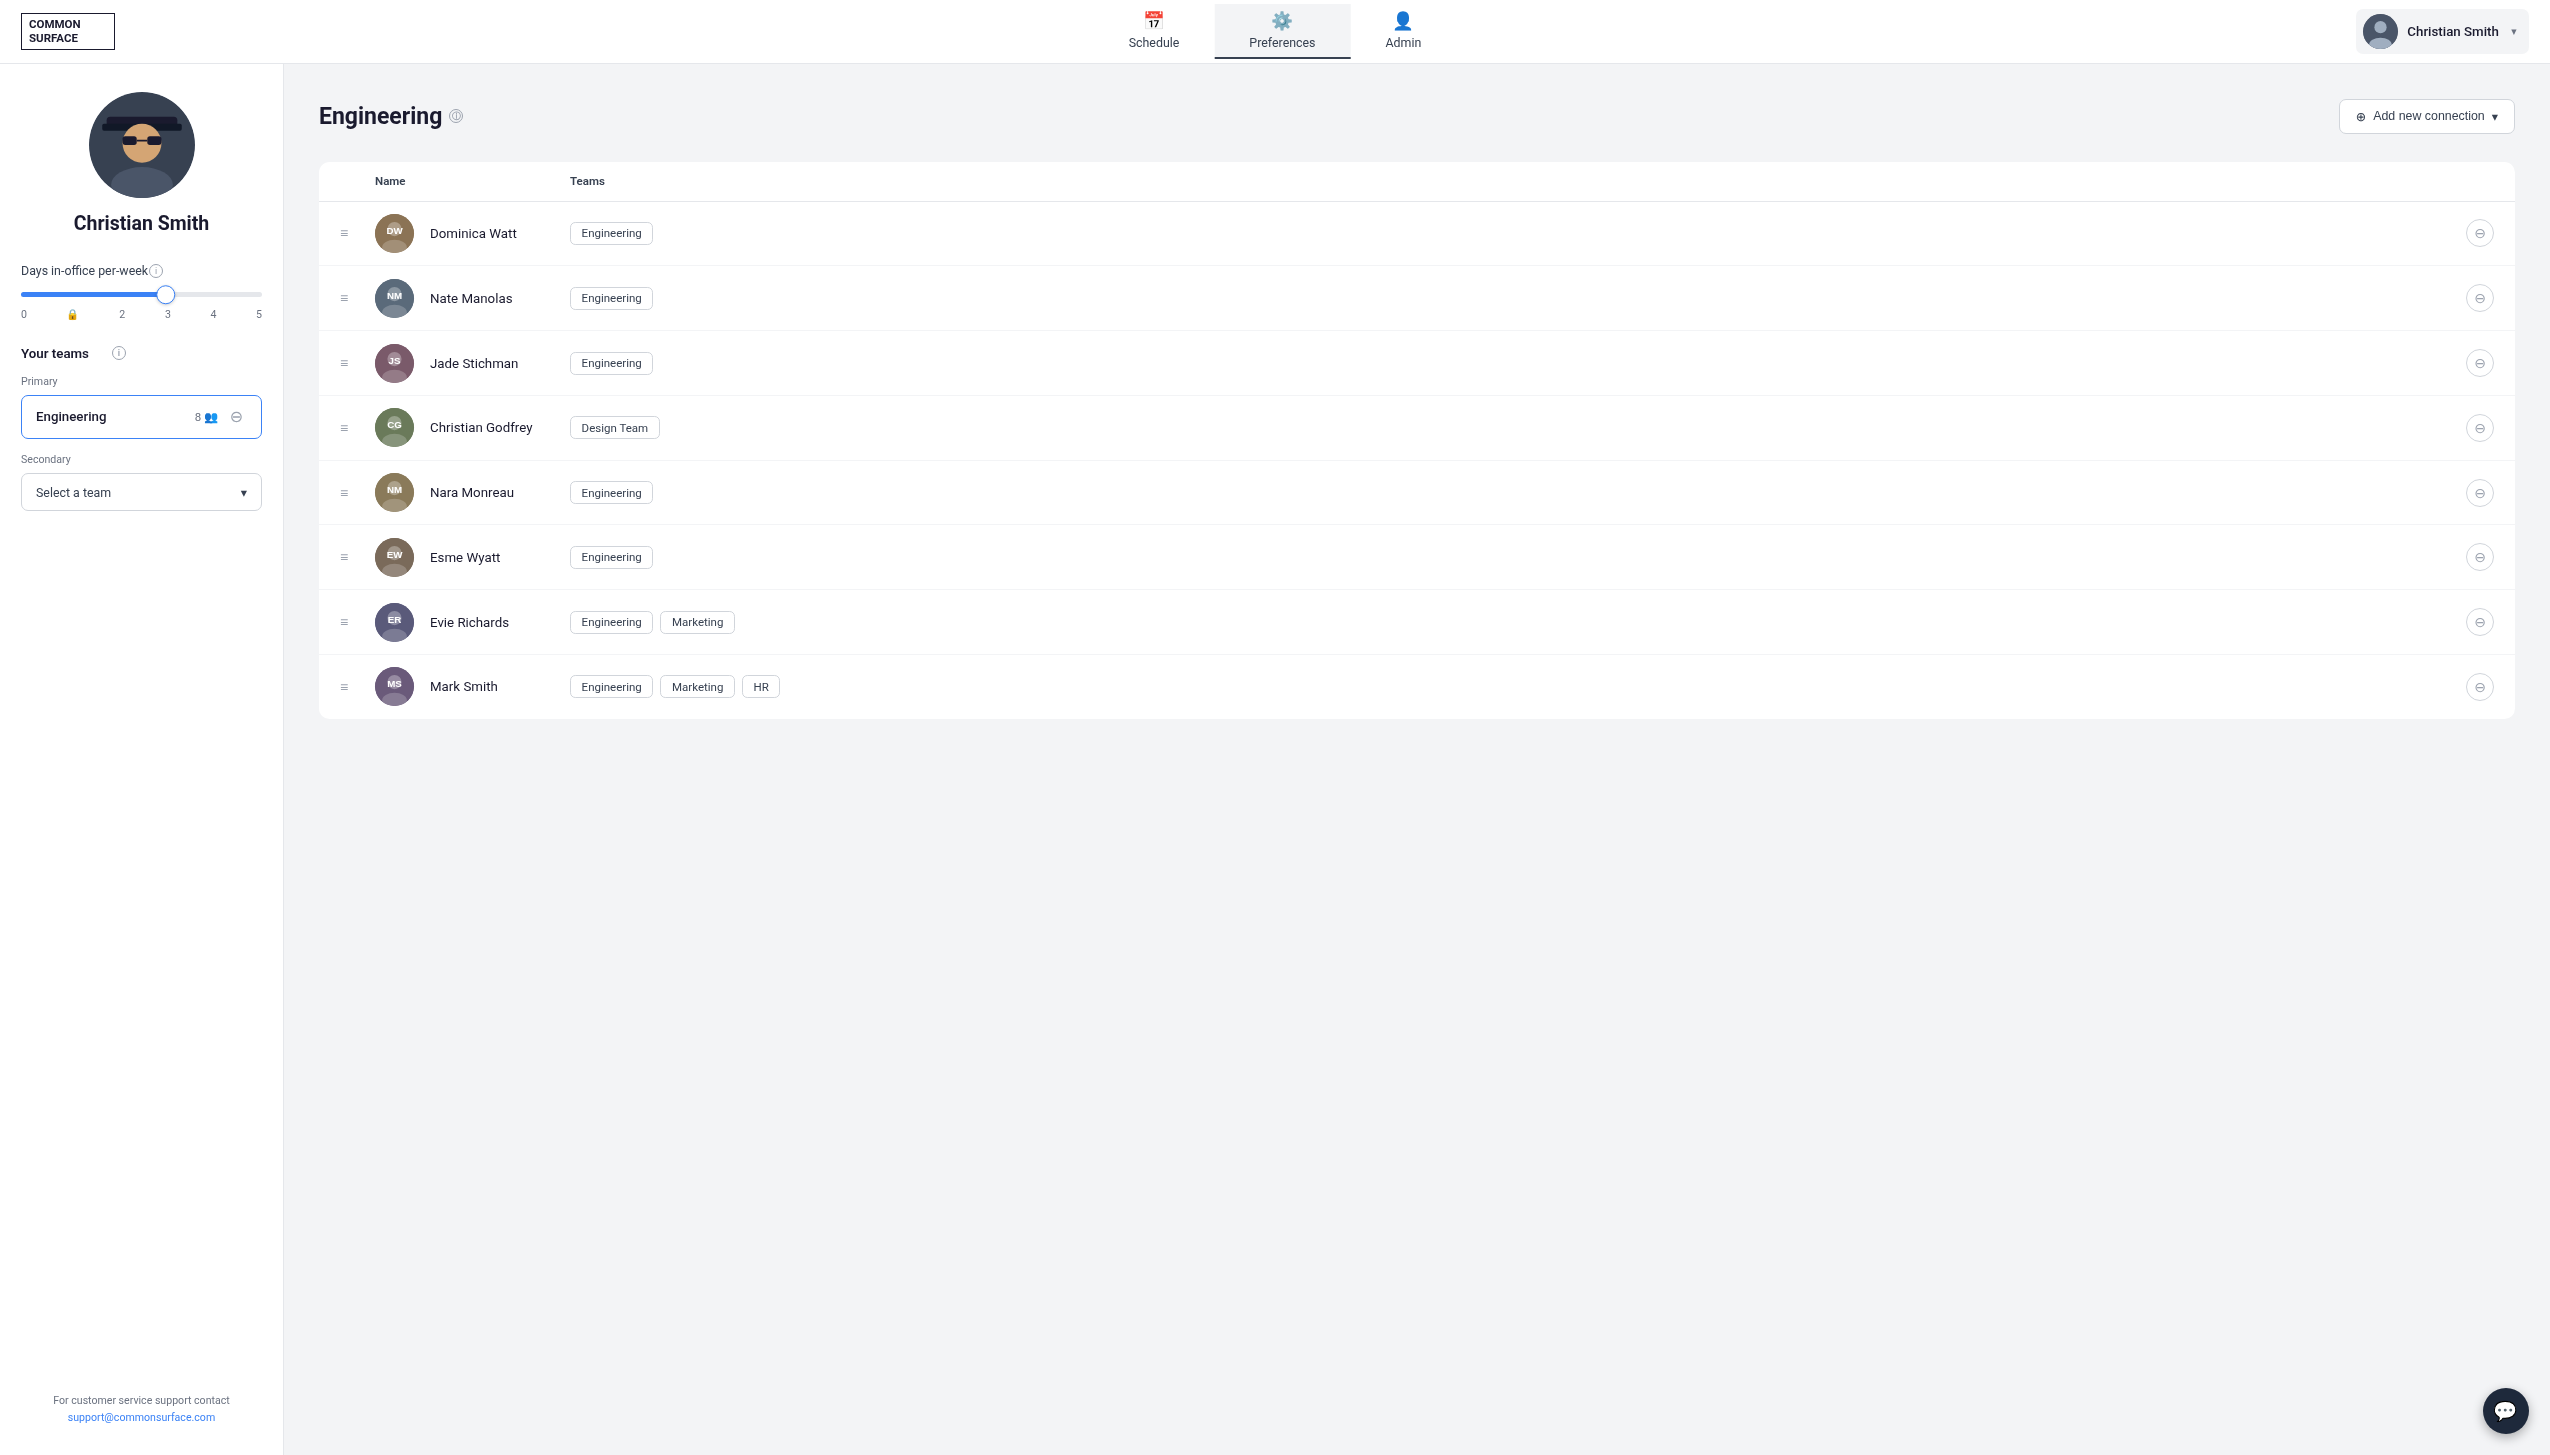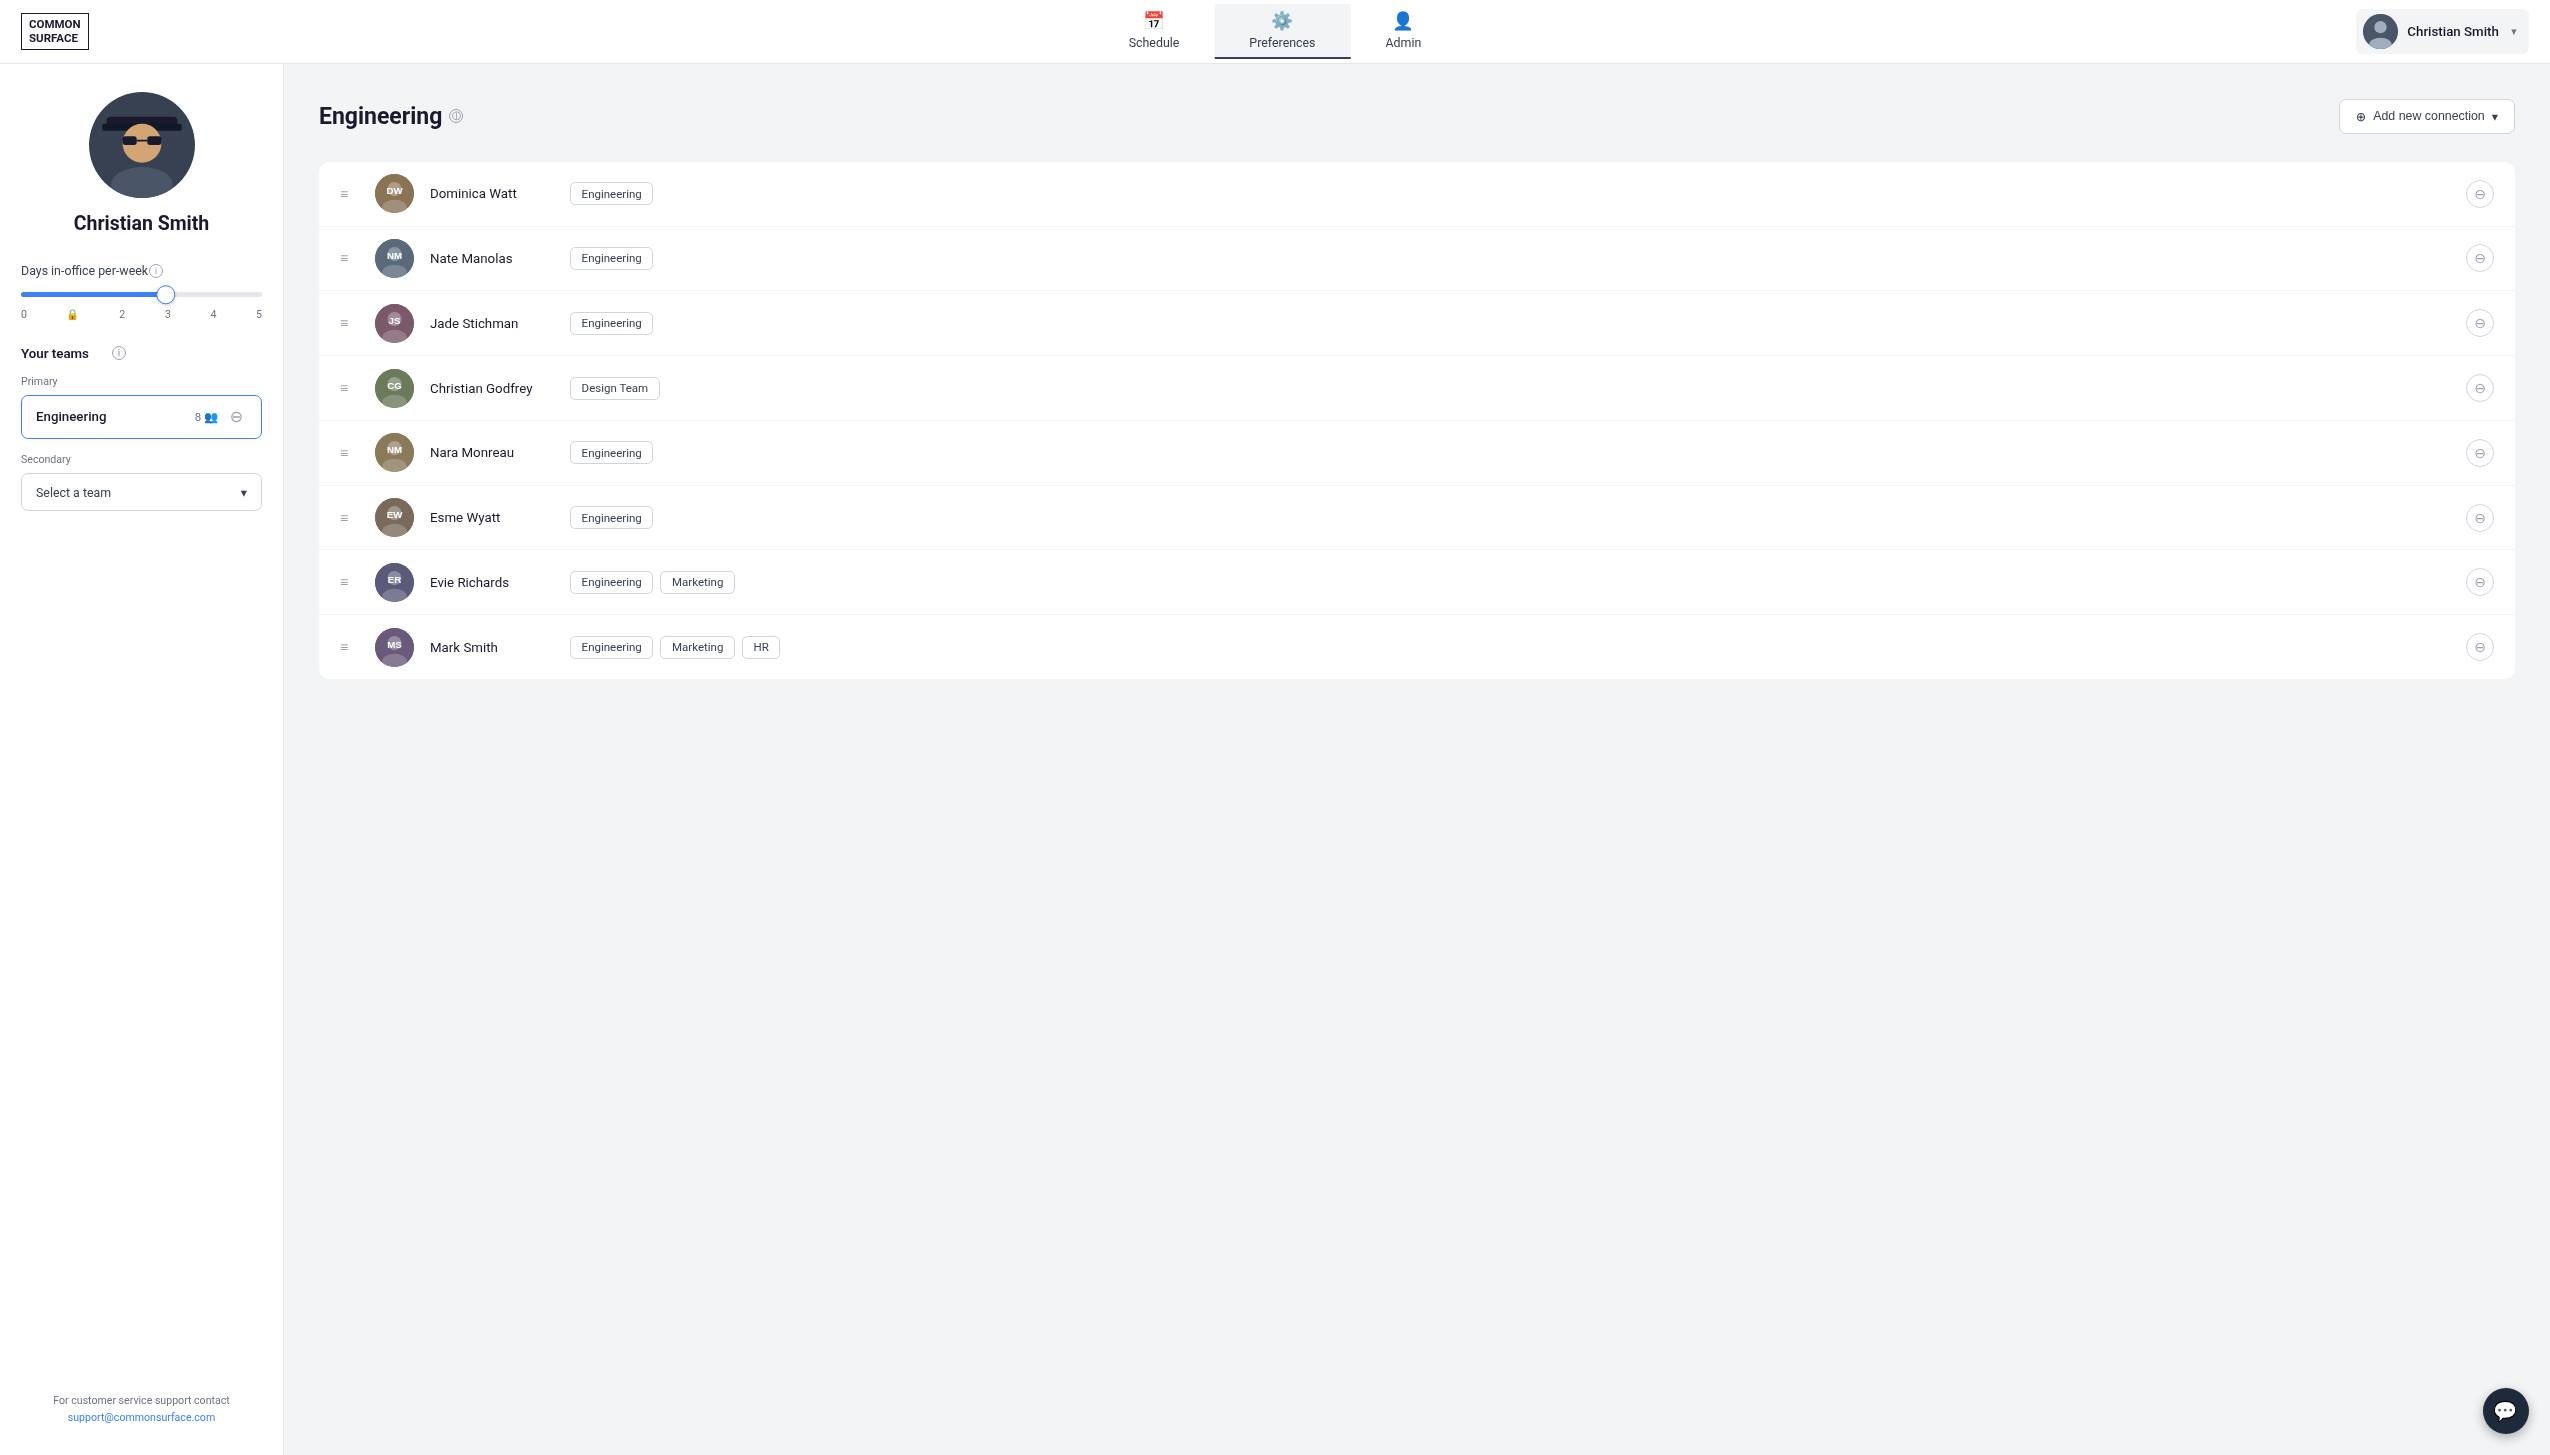--- a/index.html
+++ b/index.html
@@ -17,21 +17,21 @@
       z-index: 10;
     }
     .logo {
       display: flex;
       border: 1.8px solid #1a1a2e;
       padding: 3.5px 7px;
       font-weight: 700;
       font-size: 11.5px;
       line-height: 1.2;
       color: #1a1a2e;
-      width: 68px;
+      width: 94px;
     }
     .logo span { display: block; }
     .nav {
       display: flex;
       align-items: center;
       gap: 0;
       position: absolute;
       left: 50%;
       transform: translateX(-50%);
     }
@@ -440,20 +440,26 @@
         <span class="info-icon">ⓘ</span>
       </div>
       <button class="add-connection-btn">
         <span>⊕</span>
         <span>Add new connection</span>
         <span>▾</span>
       </button>
     </div>
 
     <div class="connections-table">
+      <div class="table-header">
+        <div></div>
+        <div class="table-header-cell">Name</div>
+        <div class="table-header-cell">Teams</div>
+        <div></div>
+      </div>
 
       <div id="table-body">
           <div class="table-row">
       <div class="drag-handle">≡</div>
       <div class="person-cell">
         <div class="person-avatar" style="background:#8b7355">
           <svg width="39" height="39" viewBox="0 0 44 44">
             <circle cx="22" cy="22" r="22" fill="#8b7355"></circle>
             <circle cx="22" cy="17" r="8" fill="rgba(255,255,255,0.3)"></circle>
             <ellipse cx="22" cy="38" rx="14" ry="9" fill="rgba(255,255,255,0.2)"></ellipse>

